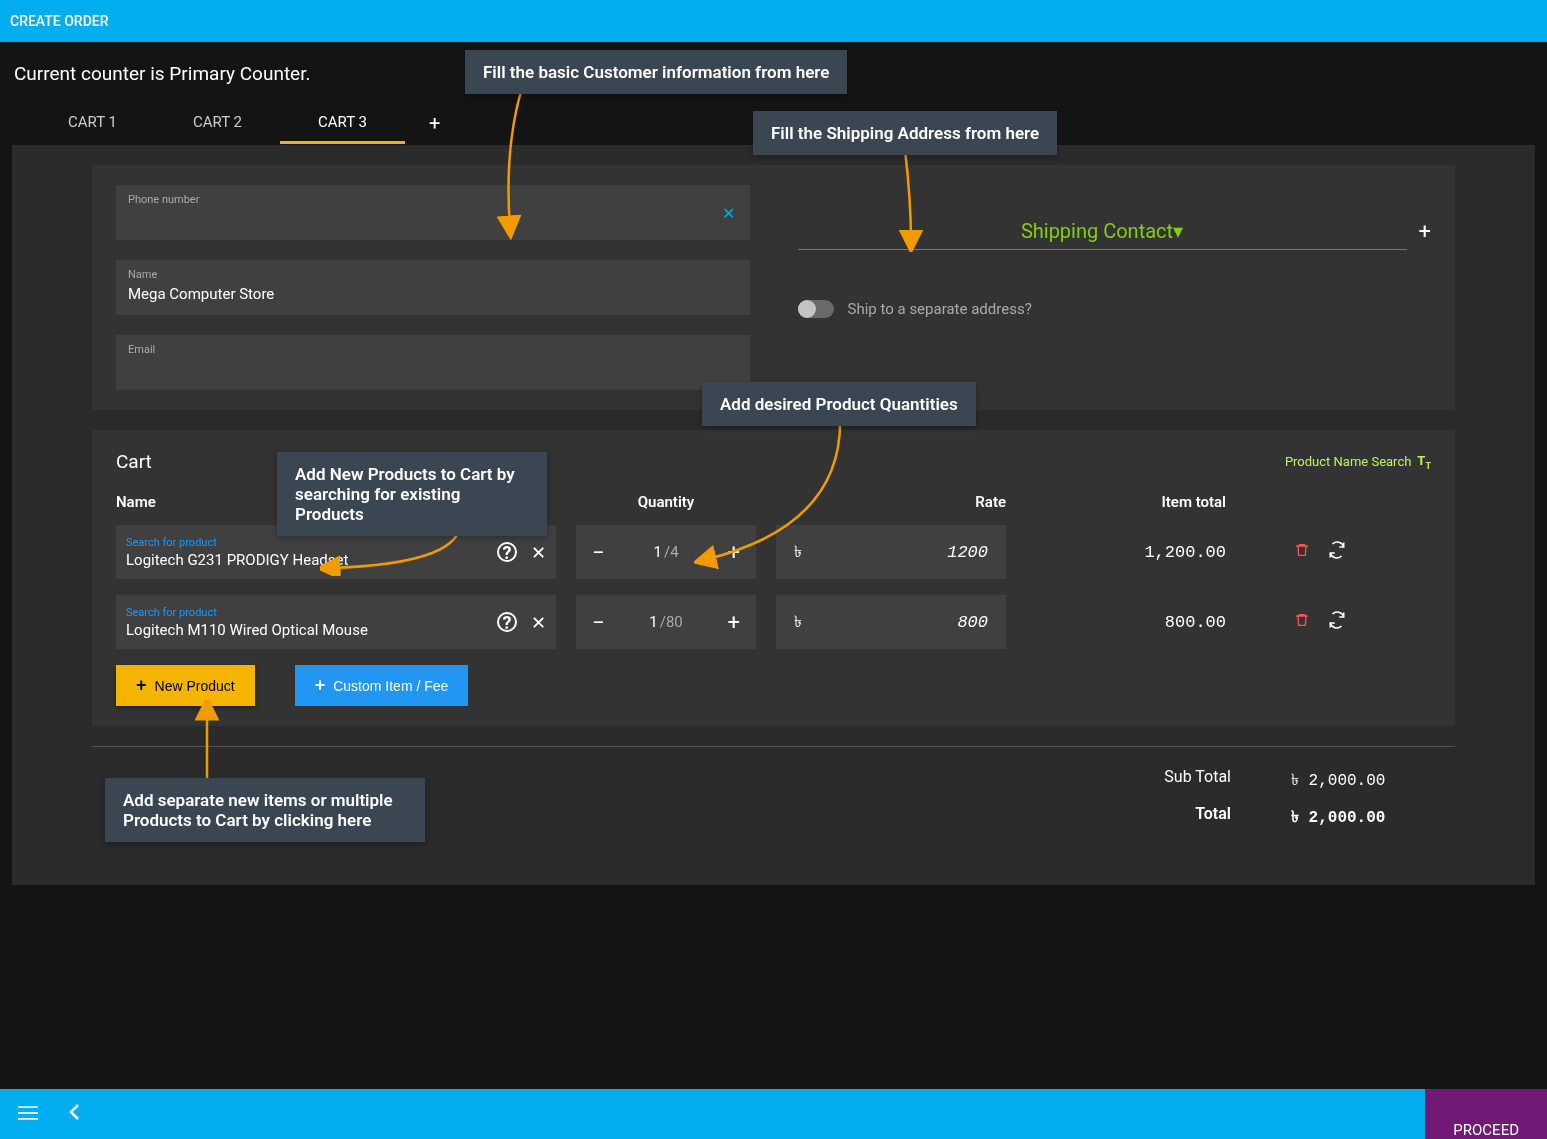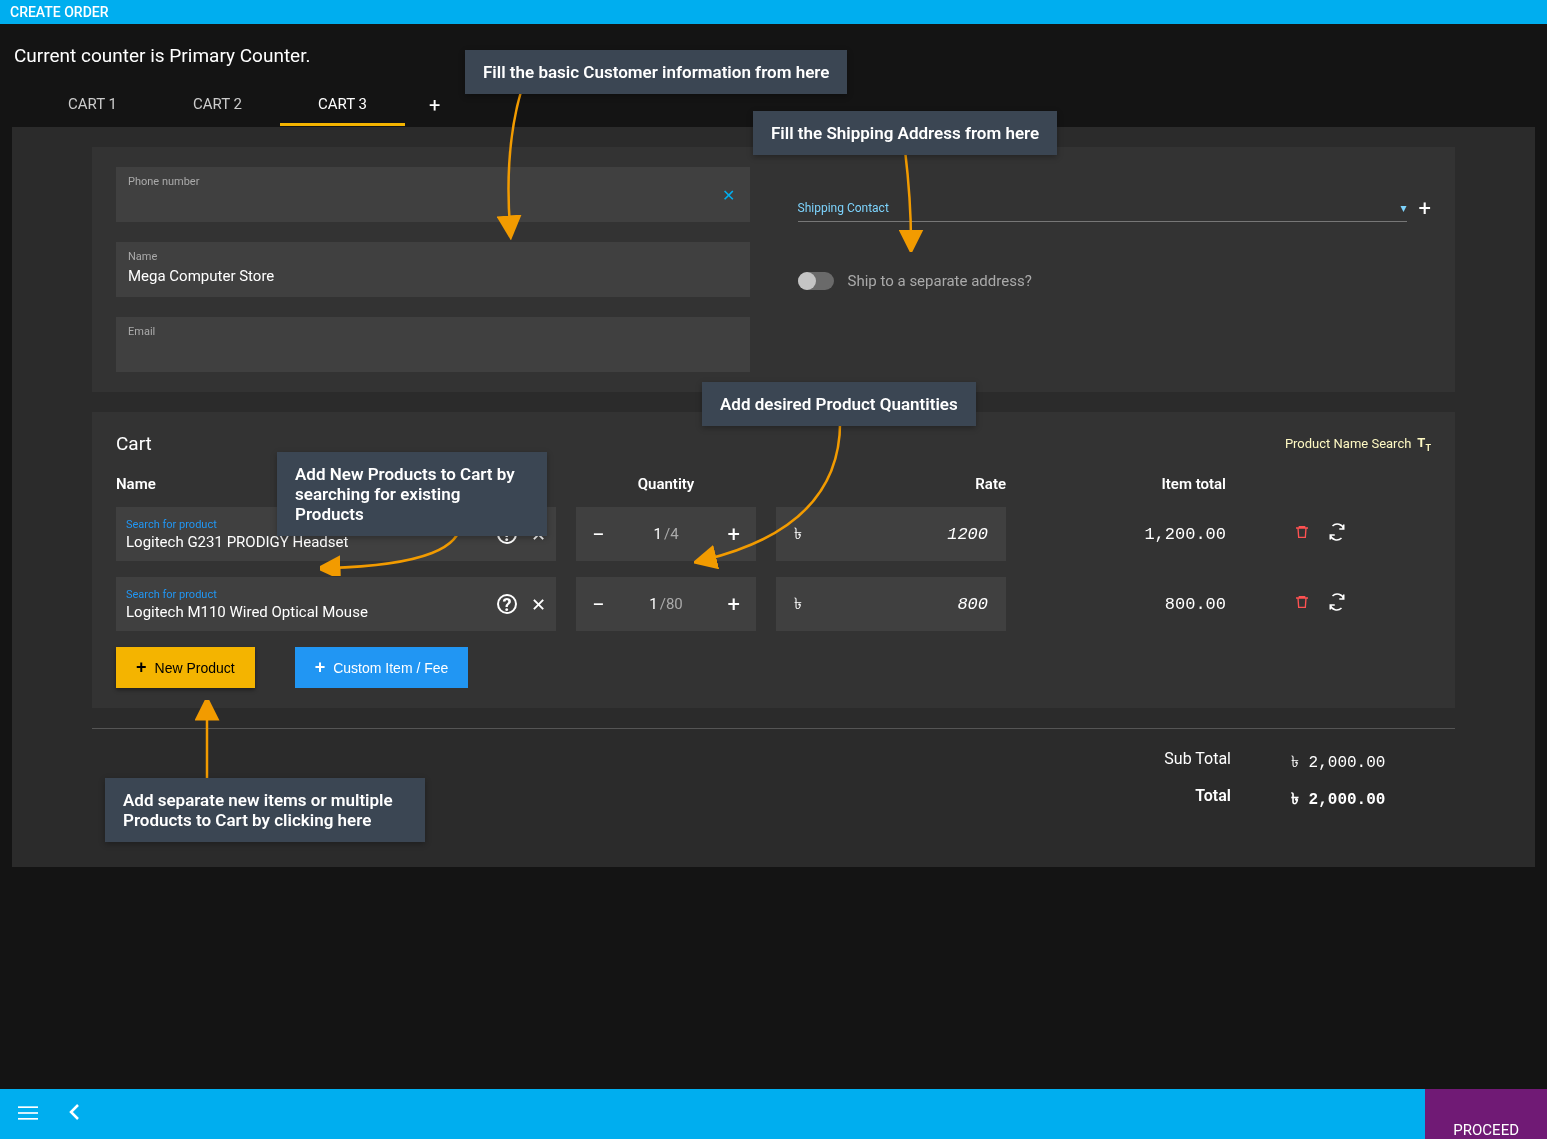--- a/index.html
+++ b/index.html
@@ -7,21 +7,21 @@
   background: #141414;
   font-family: -apple-system, BlinkMacSystemFont, "Segoe UI", Roboto, "Helvetica Neue", Arial, sans-serif;
   color: #fff;
   width: 1547px;
   height: 1139px;
   position: relative;
   overflow: hidden;
 }
 .top-bar {
   background: #00aeef;
-  height: 24px;
+  height: 42px;
   display: flex;
   align-items: center;
   padding: 0 10px;
   color: #fff;
   font-size: 14px;
   font-weight: 500;
 }
 .page-body {
   padding: 0;
   height: calc(100% - 30px - 50px);
@@ -106,24 +106,24 @@
 .ship-contact {
   display: flex;
   align-items: center;
   gap: 12px;
   margin-top: 28px;
 }
 .ship-select {
   flex: 1;
   border-bottom: 1px solid #777;
   padding: 6px 0;
-  color: #7dd3fc;
-  font-size: 12px;
-  display: flex;
-  justify-content: space-between;
+  color: #84cc16;
+  font-size: 20px;
+  display: flex;
+  justify-content: center;
   align-items: center;
   cursor: pointer;
 }
 .ship-add {
   font-size: 22px;
   cursor: pointer;
 }
 .ship-toggle {
   display: flex;
   align-items: center;
@@ -150,21 +150,21 @@
 .refresh-ic {
   cursor: pointer;
   color: #fff;
 }
 .cart-header {
   display: flex;
   justify-content: space-between;
   align-items: center;
 }
 .prod-search {
-  color: #fef9c3;
+  color: #bef264;
   font-size: 13px;
   display: flex;
   align-items: center;
   gap: 6px;
 }
 .cart-cols {
   display: grid;
   grid-template-columns: 440px 180px 230px 200px 100px;
   gap: 20px;
   margin-top: 20px;

